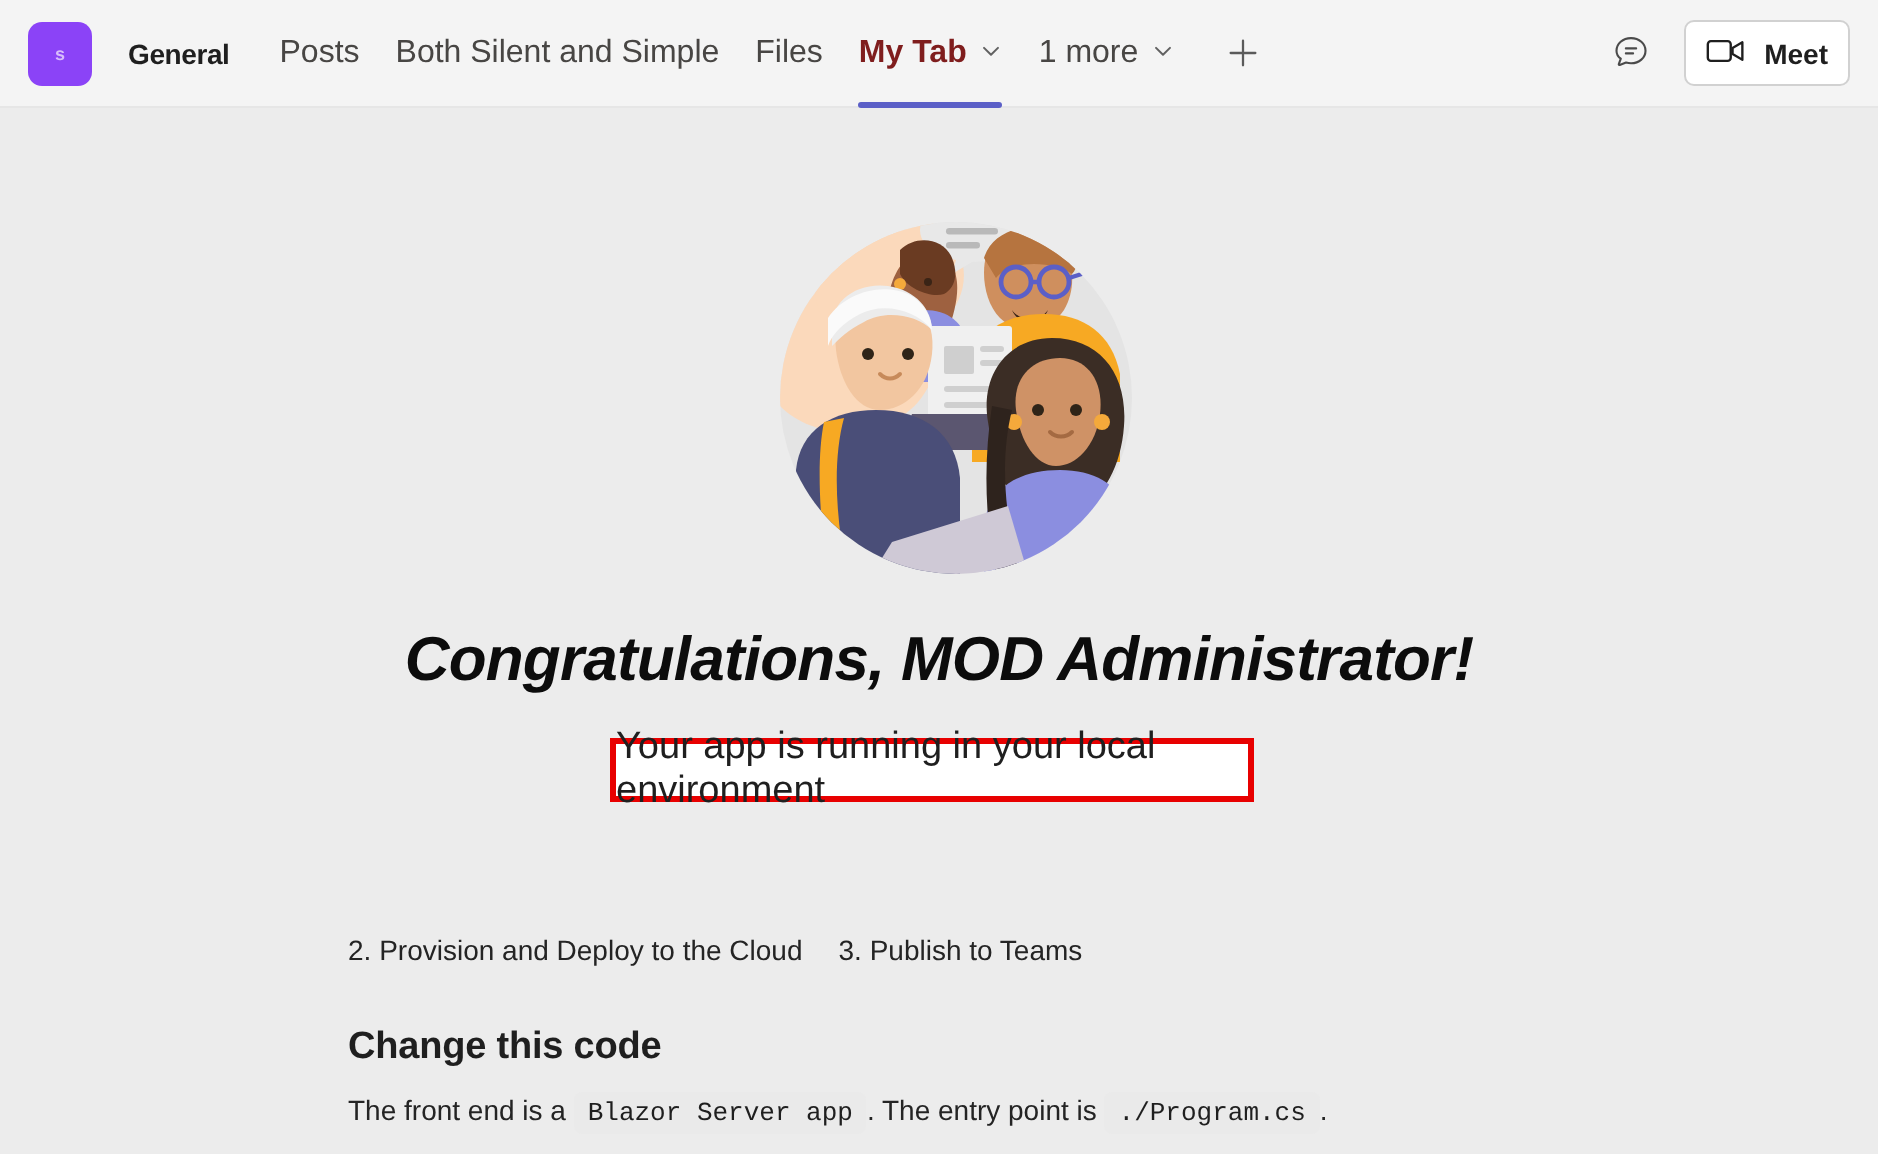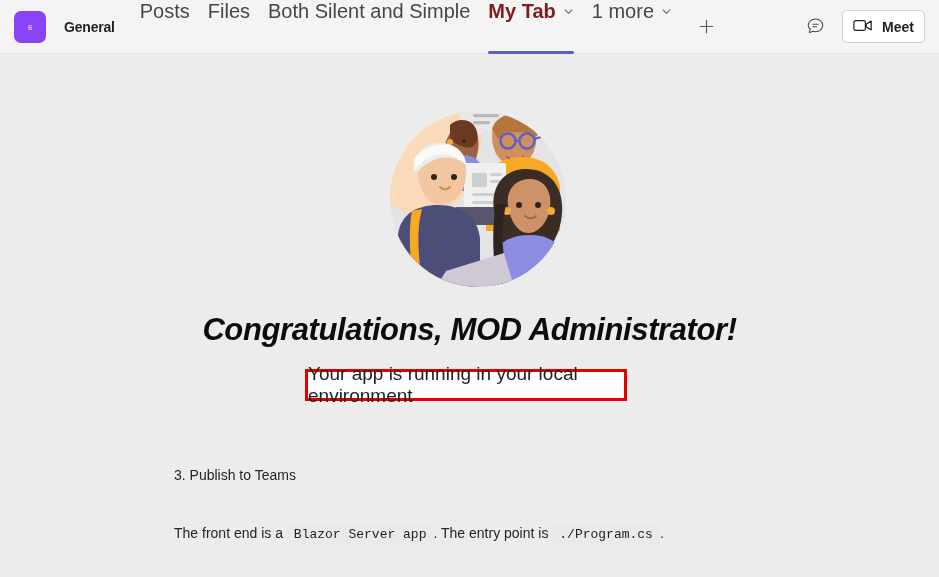--- a/index.html
+++ b/index.html
@@ -48,22 +48,23 @@
   }
   .tabstrip {
     display: flex;
     align-items: center;
     height: 54px;
   }
   .tab {
     position: relative;
     height: 54px;
     display: flex;
+    align-items: center;
     padding: 0 9px;
-    font-size: 20px;
+    font-size: 16px;
     color: #484644;
     white-space: nowrap;
     cursor: pointer;
   }
   .tab.selected {
     color: #7f1d1d;
     font-weight: 700;
   }
   .tab.selected::after {
     content: "";
@@ -235,25 +236,25 @@
 
   <div class="channel-title">General</div>
 
   <div class="tabstrip">
 
     <div class="tab">
       <span>Posts</span>
     </div>
 
     <div class="tab">
+      <span>Both Silent and Simple</span>
+    </div>
+
+    <div class="tab">
       <span>Files</span>
-    </div>
-
-    <div class="tab">
-      <span>Both Silent and Simple</span>
     </div>
 
     <div class="tab selected">
       <span>My Tab</span>
       <span class="chev">
         <svg width="11" height="11" viewBox="0 0 12 12" fill="none" aria-hidden="true">
           <path d="M2.2 4.3 L6 8 L9.8 4.3" stroke="#616161" stroke-width="1.1" stroke-linecap="round" stroke-linejoin="round"></path>
         </svg>
       </span>
     </div>
@@ -367,23 +368,27 @@
   </div>
 
   <div class="page-title">Congratulations, MOD Administrator!</div>
 
   <div class="status-callout">
     <span>Your app is running in your local environment</span>
   </div>
 
   <div class="steps">
     <div class="step">
+      <span>2. Provision and Deploy to the Cloud</span>
+    </div>
+    <div class="step">
       <span>3. Publish to Teams</span>
     </div>
   </div>
 
   <div class="section" id="section-change">
+    <div class="section-heading">Change this code</div>
     <div class="section-body">
       <span>The front end is a </span><code class="inline">Blazor Server app</code><span>. The entry point is </span><code class="inline">./Program.cs</code><span>.</span>
     </div>
   </div>
 
 </div>
 
 </body></html>

